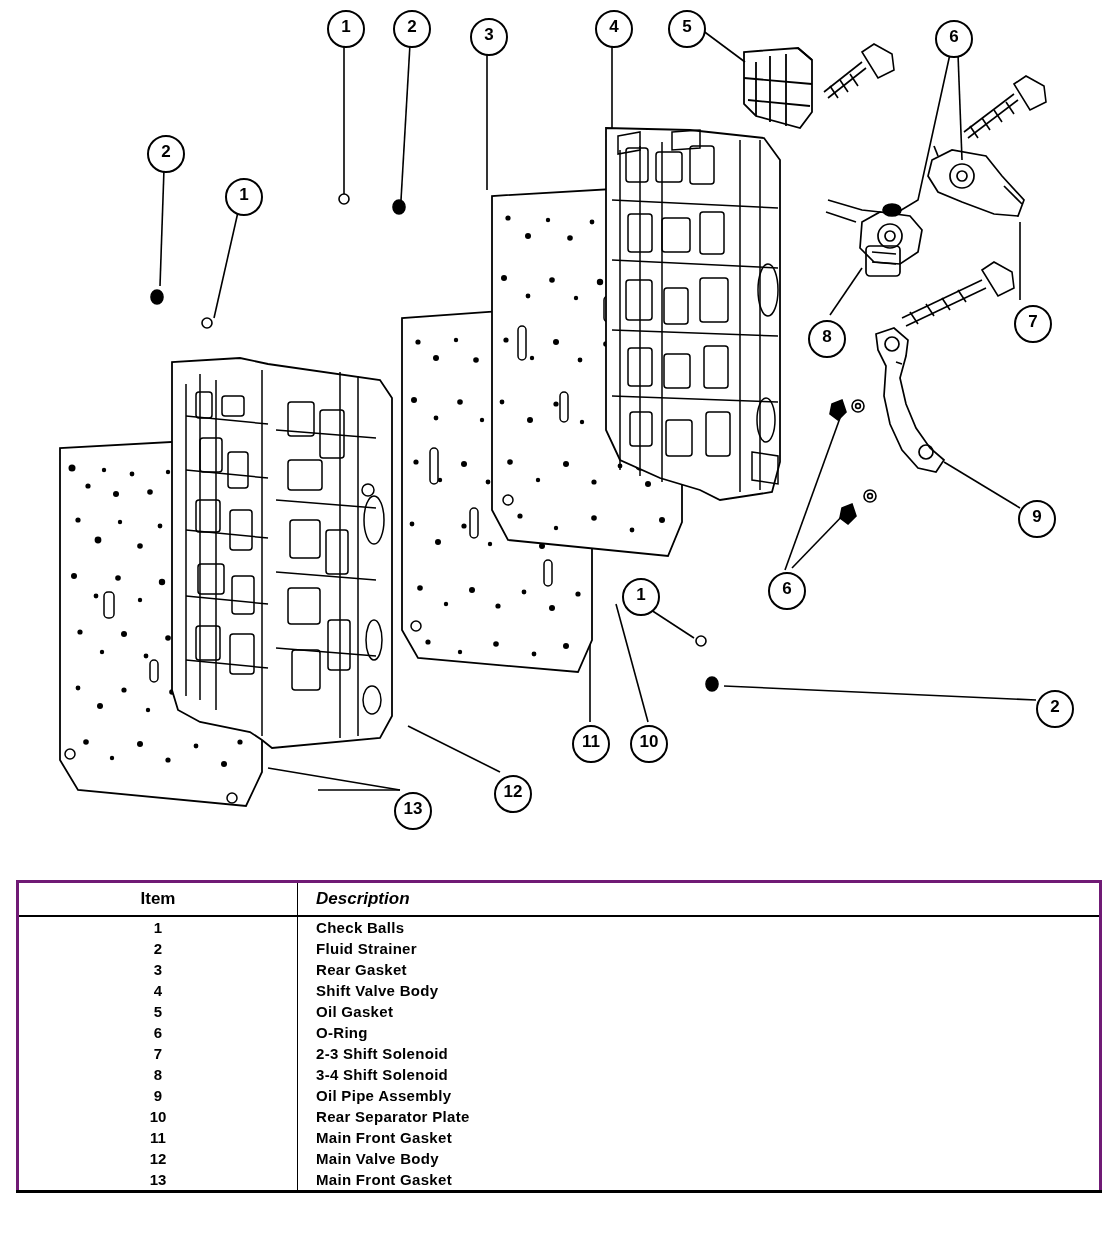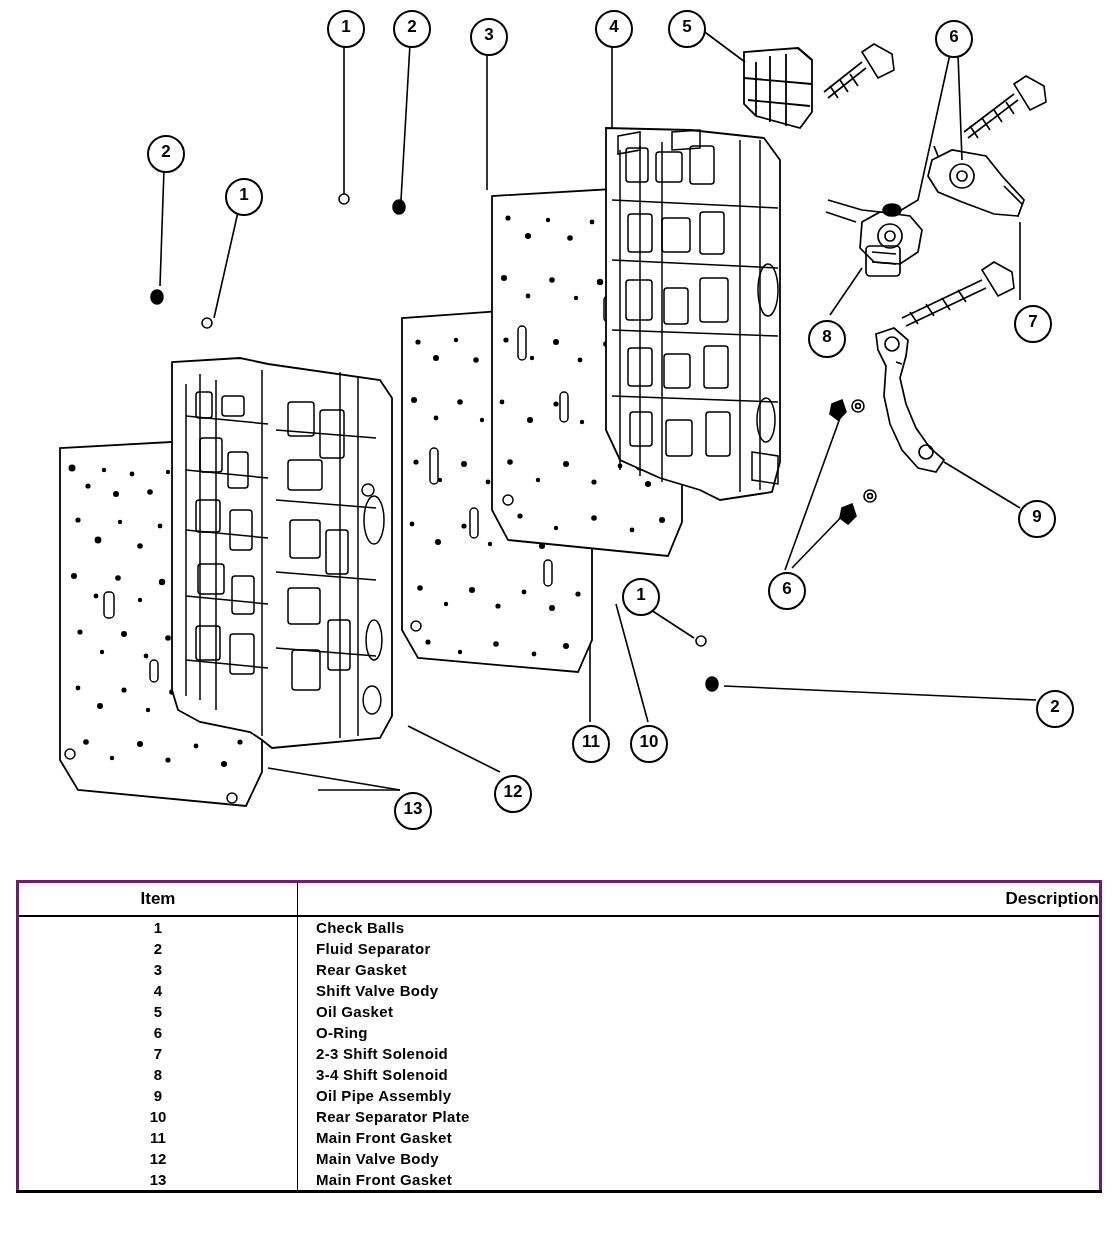--- a/index.html
+++ b/index.html
@@ -60,22 +60,23 @@
     font-size: 17px;
     font-weight: bold;
     padding: 6px 0;
     border-bottom: 2px solid #000;
   }
   #parts-table th.col-item, #parts-table td.col-item {
     width: 278px;
     text-align: center;
   }
   #parts-table th.col-desc {
-    text-align: right;
+    text-align: left;
     padding-left: 18px;
+    font-style: italic;
   }
   #parts-table td.col-desc {
     text-align: left;
     padding-left: 18px;
     letter-spacing: 0.3px;
   }
   #parts-table tbody td {
     font-weight: bold;
     border-top: none;
     border-bottom: none;
@@ -500,21 +501,21 @@
       <th class="col-desc">Description</th>
     </tr>
   </thead>
   <tbody>
     <tr>
       <td class="col-item">1</td>
       <td class="col-desc">Check Balls</td>
     </tr>
     <tr>
       <td class="col-item">2</td>
-      <td class="col-desc">Fluid Separator</td>
+      <td class="col-desc">Fluid Strainer</td>
     </tr>
     <tr>
       <td class="col-item">3</td>
       <td class="col-desc">Rear Gasket</td>
     </tr>
     <tr>
       <td class="col-item">4</td>
       <td class="col-desc">Shift Valve Body</td>
     </tr>
     <tr>

